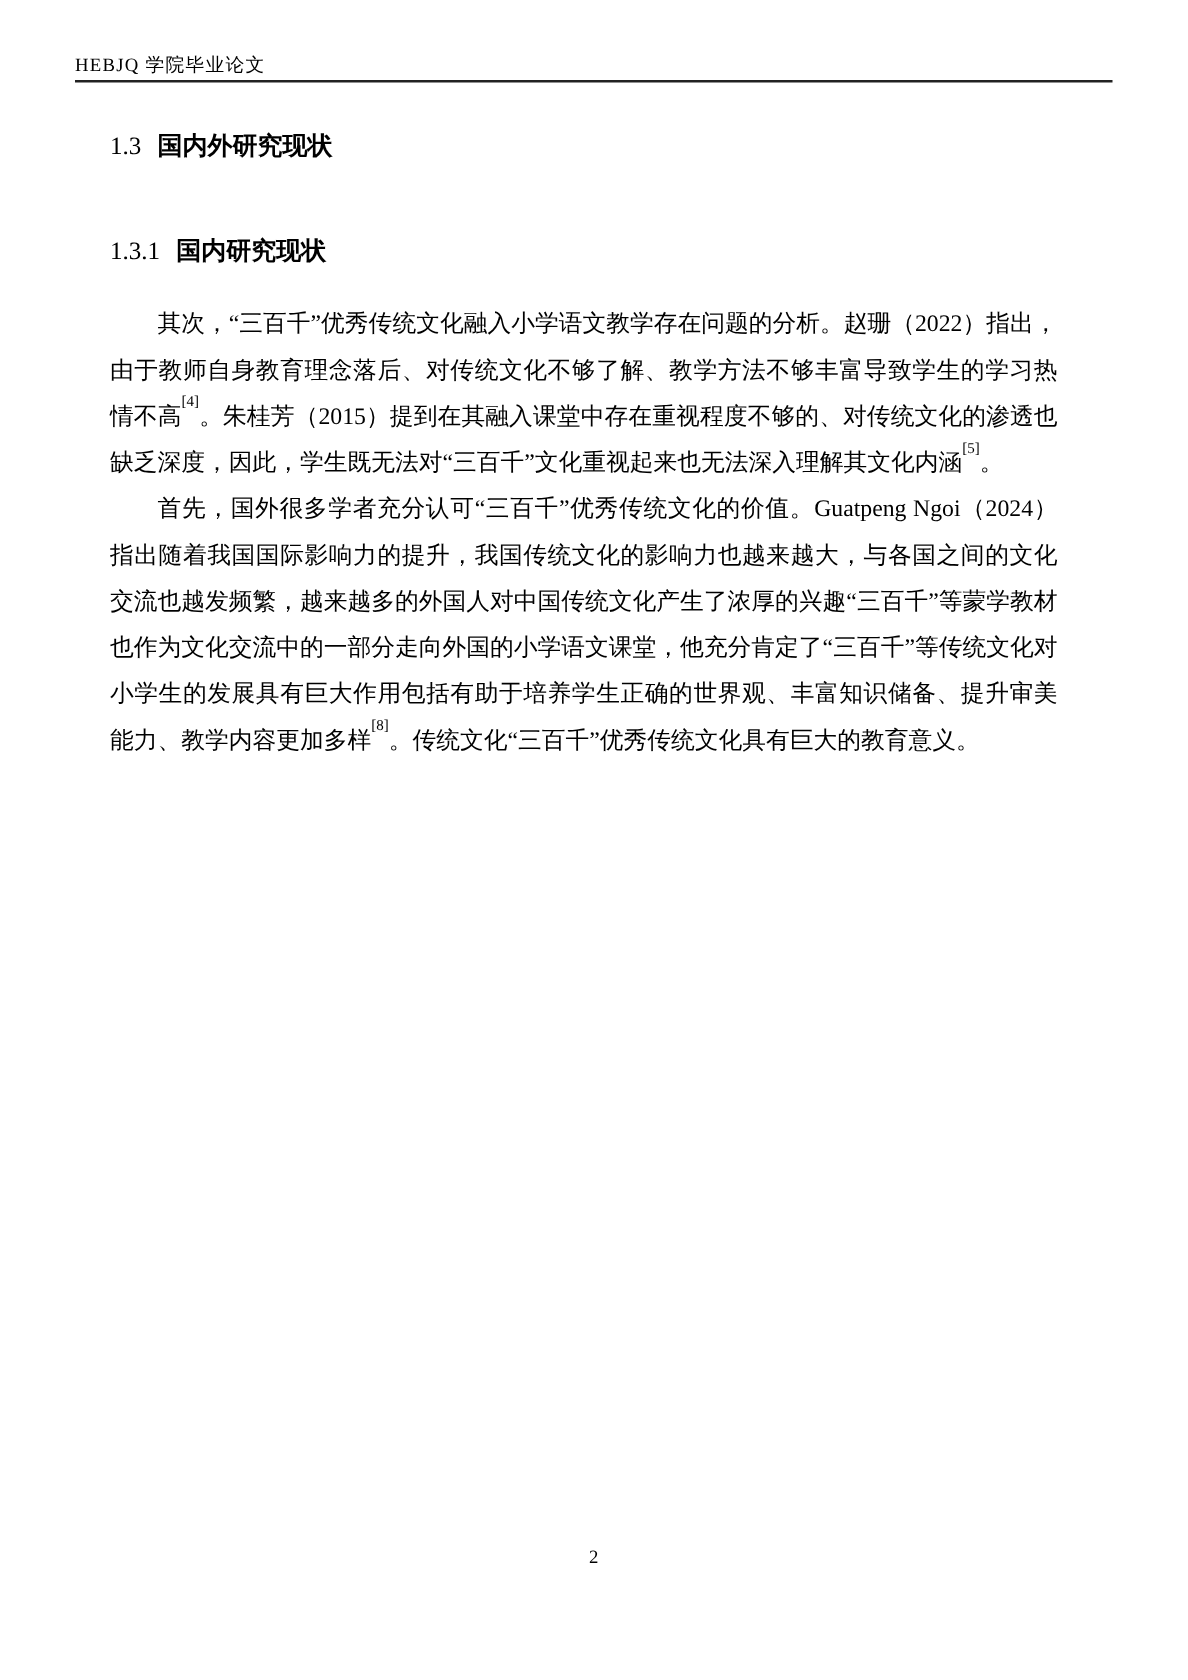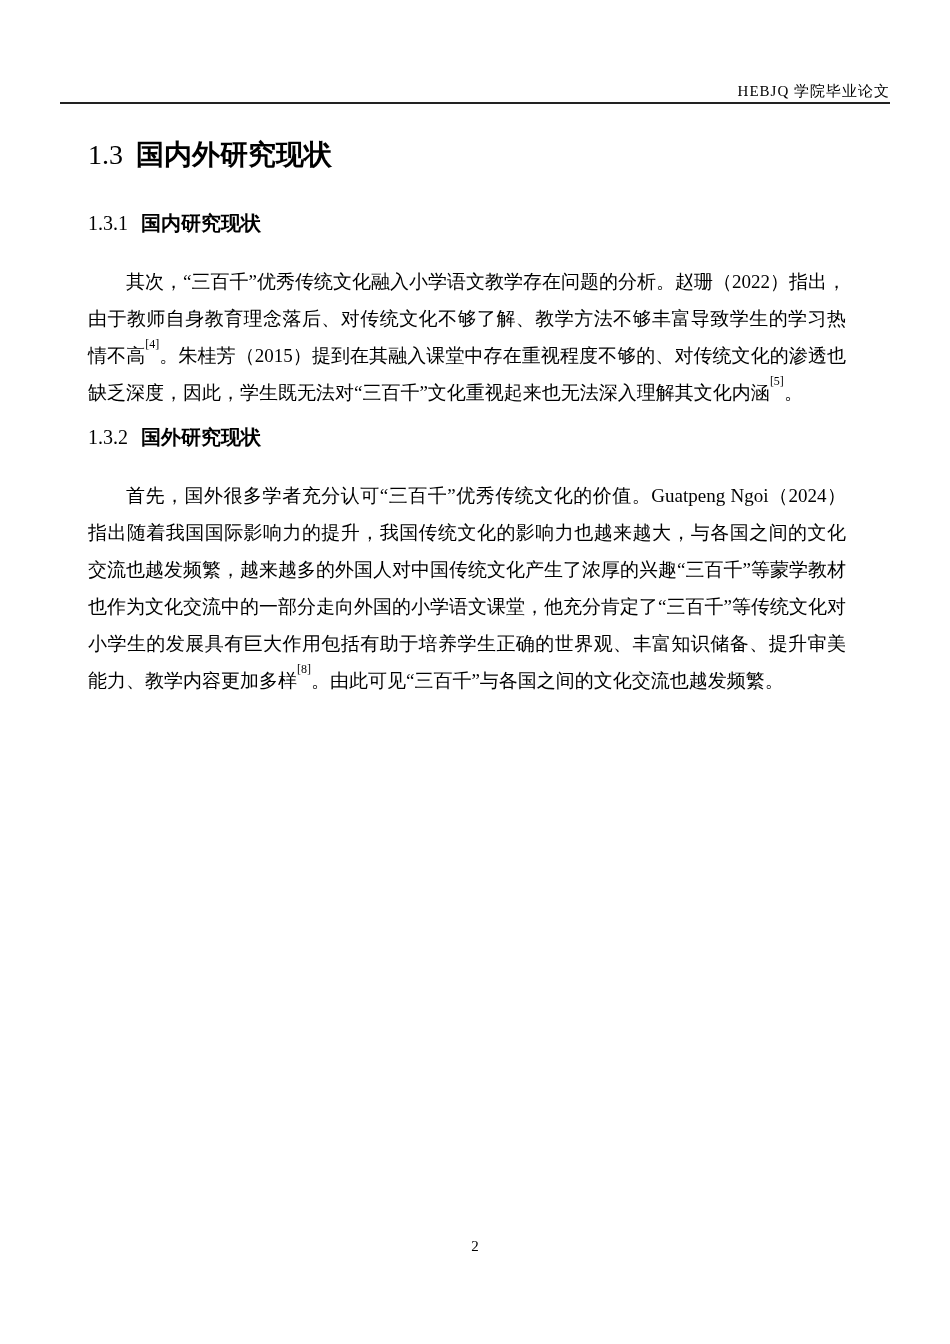--- a/index.html
+++ b/index.html
@@ -12,44 +12,44 @@
     width: 950px;
     height: 1344px;
     background: #ffffff;
     color: #000000;
     font-family: "Liberation Serif", "DejaVu Serif", serif;
     overflow: hidden;
     box-sizing: border-box;
   }
   .header {
     margin: 0 60px;
-    padding-top: 81px;
-    text-align: right;
+    padding-top: 43px;
+    text-align: left;
   }
   .header-title {
     font-size: 15px;
     line-height: 21px;
     letter-spacing: 1px;
   }
   .header-rule {
     margin: 0 60px;
     height: 0;
     border-bottom: 2px solid #222222;
   }
   .content {
     margin: 0 104px 0 88px;
   }
   .sec-heading {
     margin: 33px 0 0 0;
-    font-size: 28px;
+    font-size: 20px;
     line-height: 36px;
     font-weight: bold;
   }
   .sub-heading {
-    margin: 36px 0 26px 0;
+    margin: 52px 0 26px 0;
     font-size: 20px;
     line-height: 28px;
     font-weight: bold;
   }
   .sub-heading.mt-sm {
     margin-top: 12px;
   }
   .hnum {
     font-family: "Liberation Serif", "DejaVu Serif", serif;
     font-weight: 500;
@@ -101,25 +101,22 @@
 
     <div class="sub-heading">
       <span class="hnum">1.3.1</span><span class="htext">国内研究现状</span>
     </div>
 
 
 
     <p class="para"><span>其次，“三百千”优秀传统文化融入小学语文教学存在问题的分析。赵珊（2022）指出，由于教师自身教育理念落后、对传统文化不够了解、教学方法不够丰富导致学生的学习热情不高</span><sup class="ref">[4]</sup><span>。朱桂芳（2015）提到在其融入课堂中存在重视程度不够的、对传统文化的渗透也缺乏深度，因此，学生既无法对“三百千”文化重视起来也无法深入理解其文化内涵</span><sup class="ref">[5]</sup><span>。</span></p>
 
 
-    <div class="sub-heading mt-sm">
-      <span class="hnum">1.3.2</span><span class="htext">国外研究现状</span>
-    </div>
 
-    <p class="para"><span>首先，国外很多学者充分认可“三百千”优秀传统文化的价值。Guatpeng Ngoi（2024）指出随着我国国际影响力的提升，我国传统文化的影响力也越来越大，与各国之间的文化交流也越发频繁，越来越多的外国人对中国传统文化产生了浓厚的兴趣“三百千”等蒙学教材也作为文化交流中的一部分走向外国的小学语文课堂，他充分肯定了“三百千”等传统文化对小学生的发展具有巨大作用包括有助于培养学生正确的世界观、丰富知识储备、提升审美能力、教学内容更加多样</span><sup class="ref">[8]</sup><span>。由此可见“三百千”与各国之间的文化交流也越发频繁。</span></p>
+    <p class="para"><span>首先，国外很多学者充分认可“三百千”优秀传统文化的价值。Guatpeng Ngoi（2024）指出随着我国国际影响力的提升，我国传统文化的影响力也越来越大，与各国之间的文化交流也越发频繁，越来越多的外国人对中国传统文化产生了浓厚的兴趣“三百千”等蒙学教材也作为文化交流中的一部分走向外国的小学语文课堂，他充分肯定了“三百千”等传统文化对小学生的发展具有巨大作用包括有助于培养学生正确的世界观、丰富知识储备、提升审美能力、教学内容更加多样</span><sup class="ref">[8]</sup><span>。传统文化“三百千”优秀传统文化具有巨大的教育意义。</span></p>
 
   </div>
 
   <div class="footer">
     <span class="page-number">2</span>
   </div>
 
 </div>
 
 </body></html>

